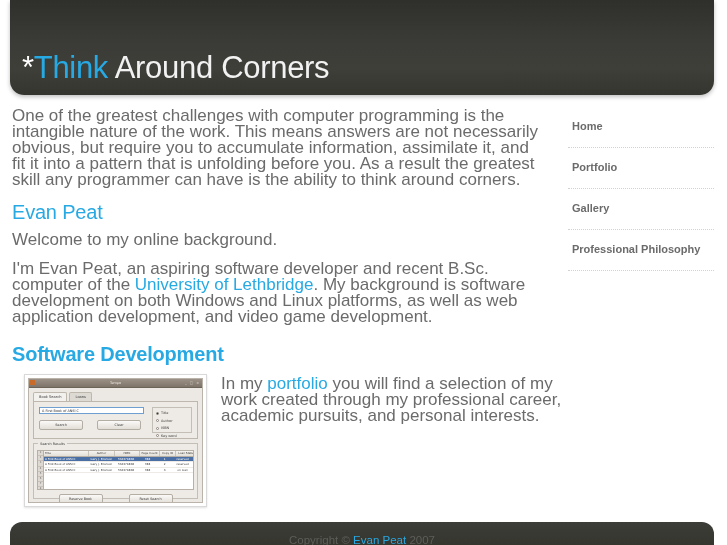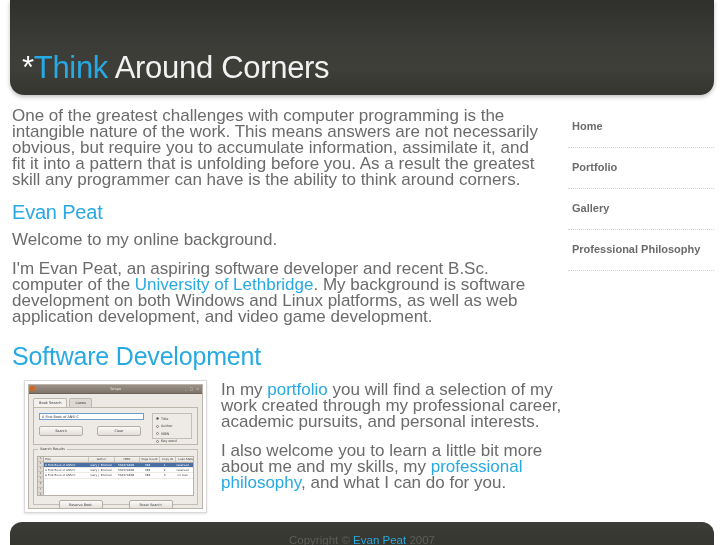--- a/index.html
+++ b/index.html
@@ -78,23 +78,24 @@
   }
   h2 {
     margin: 12px 0 9px 0;
     font-size: 20px;
     font-weight: normal;
     color: #27a9e3;
     letter-spacing: -0.2px;
     line-height: 1.1;
   }
   h2.sw {
-    font-size: 25px;
+    font-size: 20px;
     margin-top: 18px;
     margin-bottom: 9px;
+    font-weight: bold;
   }
 
   
   .split {
     display: flex;
     align-items: flex-start;
     gap: 14px;
     margin-left: 12px;
   }
   .thumb-frame {
@@ -470,21 +471,20 @@
               <div class="app-btn">Reset Search</div>
             </div>
           </div>
 
         </div>
       </div>
     </div>
 
     <div class="split-text">
       <p><span>In my </span><a href="#">portfolio</a><span> you will find a selection of my work created through my professional career, academic pursuits, and personal interests.</span></p>
-      <p><span>I also welcome you to learn a little bit more about me and my skills, my </span><a href="#">professional philosophy</a><span>, and what I can do for you.</span></p>
     </div>
 
   </div>
 </div>
 
 <div class="sidebar">
   <div class="nav-item">Home</div>
   <div class="nav-item">Portfolio</div>
   <div class="nav-item">Gallery</div>
   <div class="nav-item">Professional Philosophy</div>

